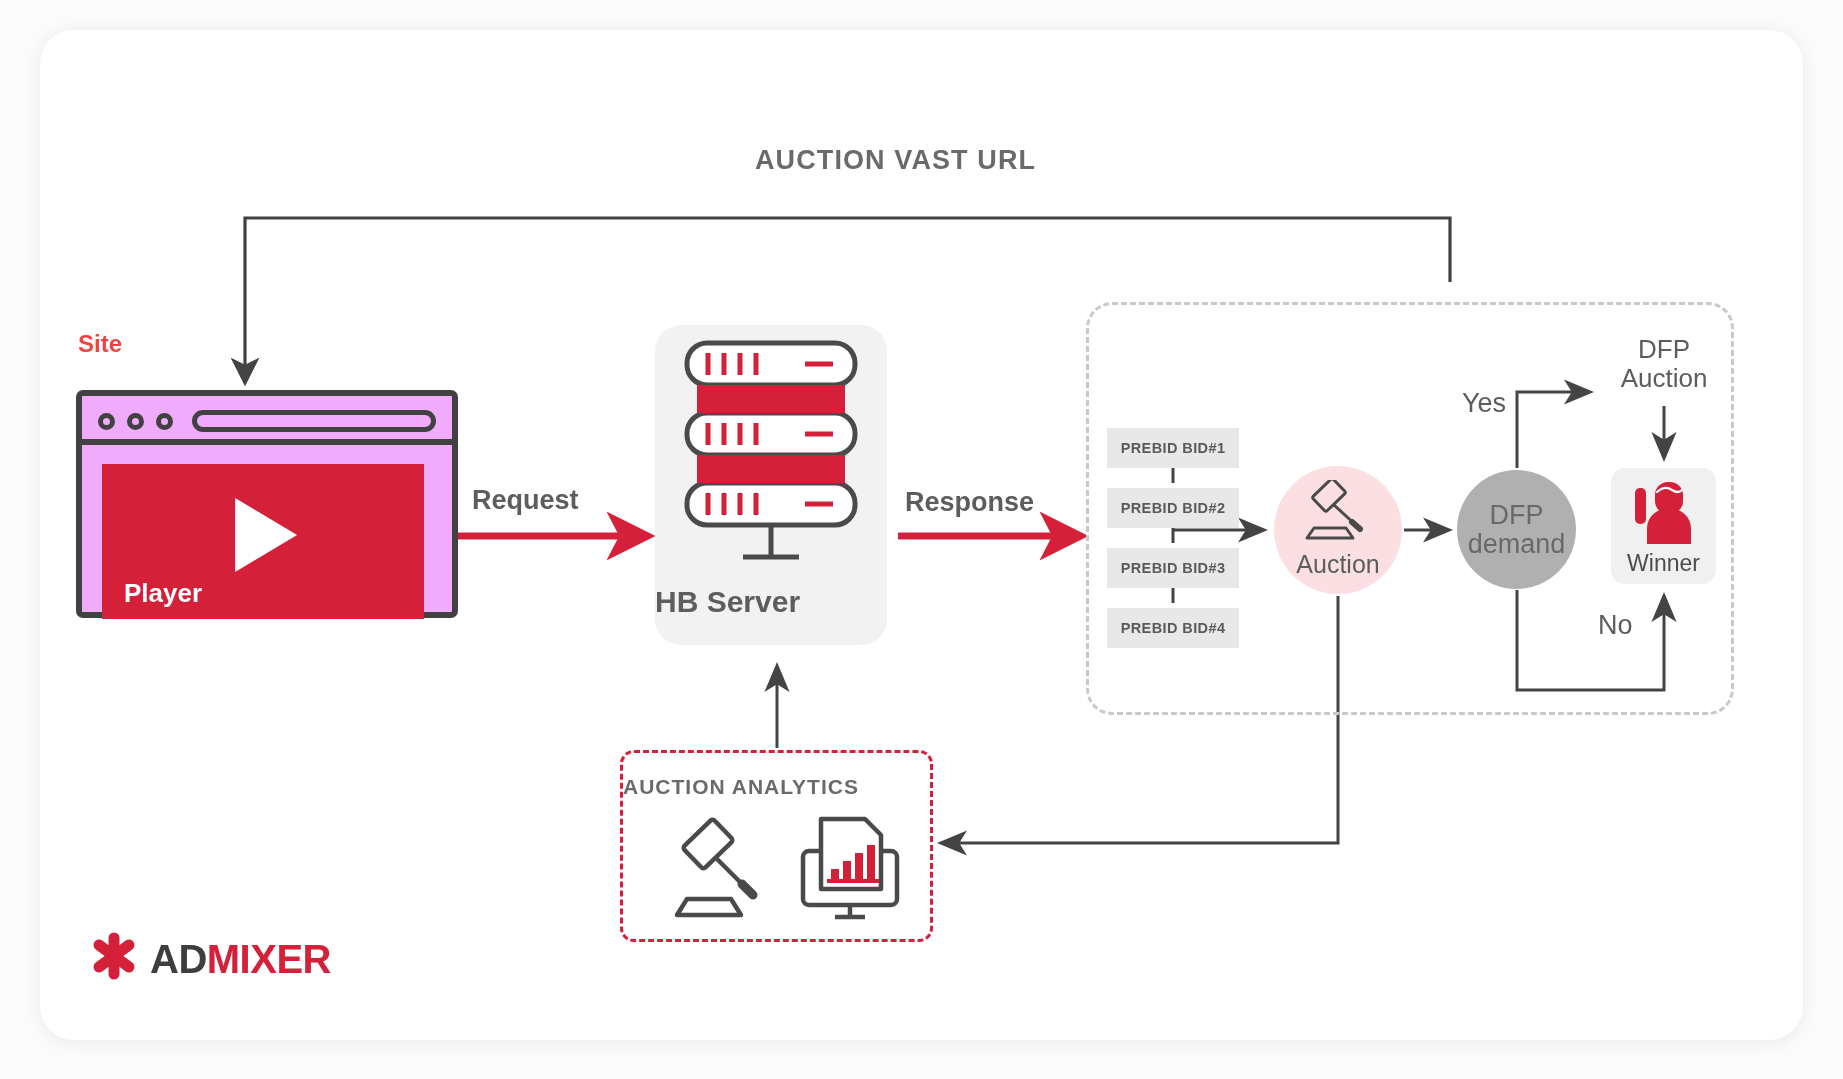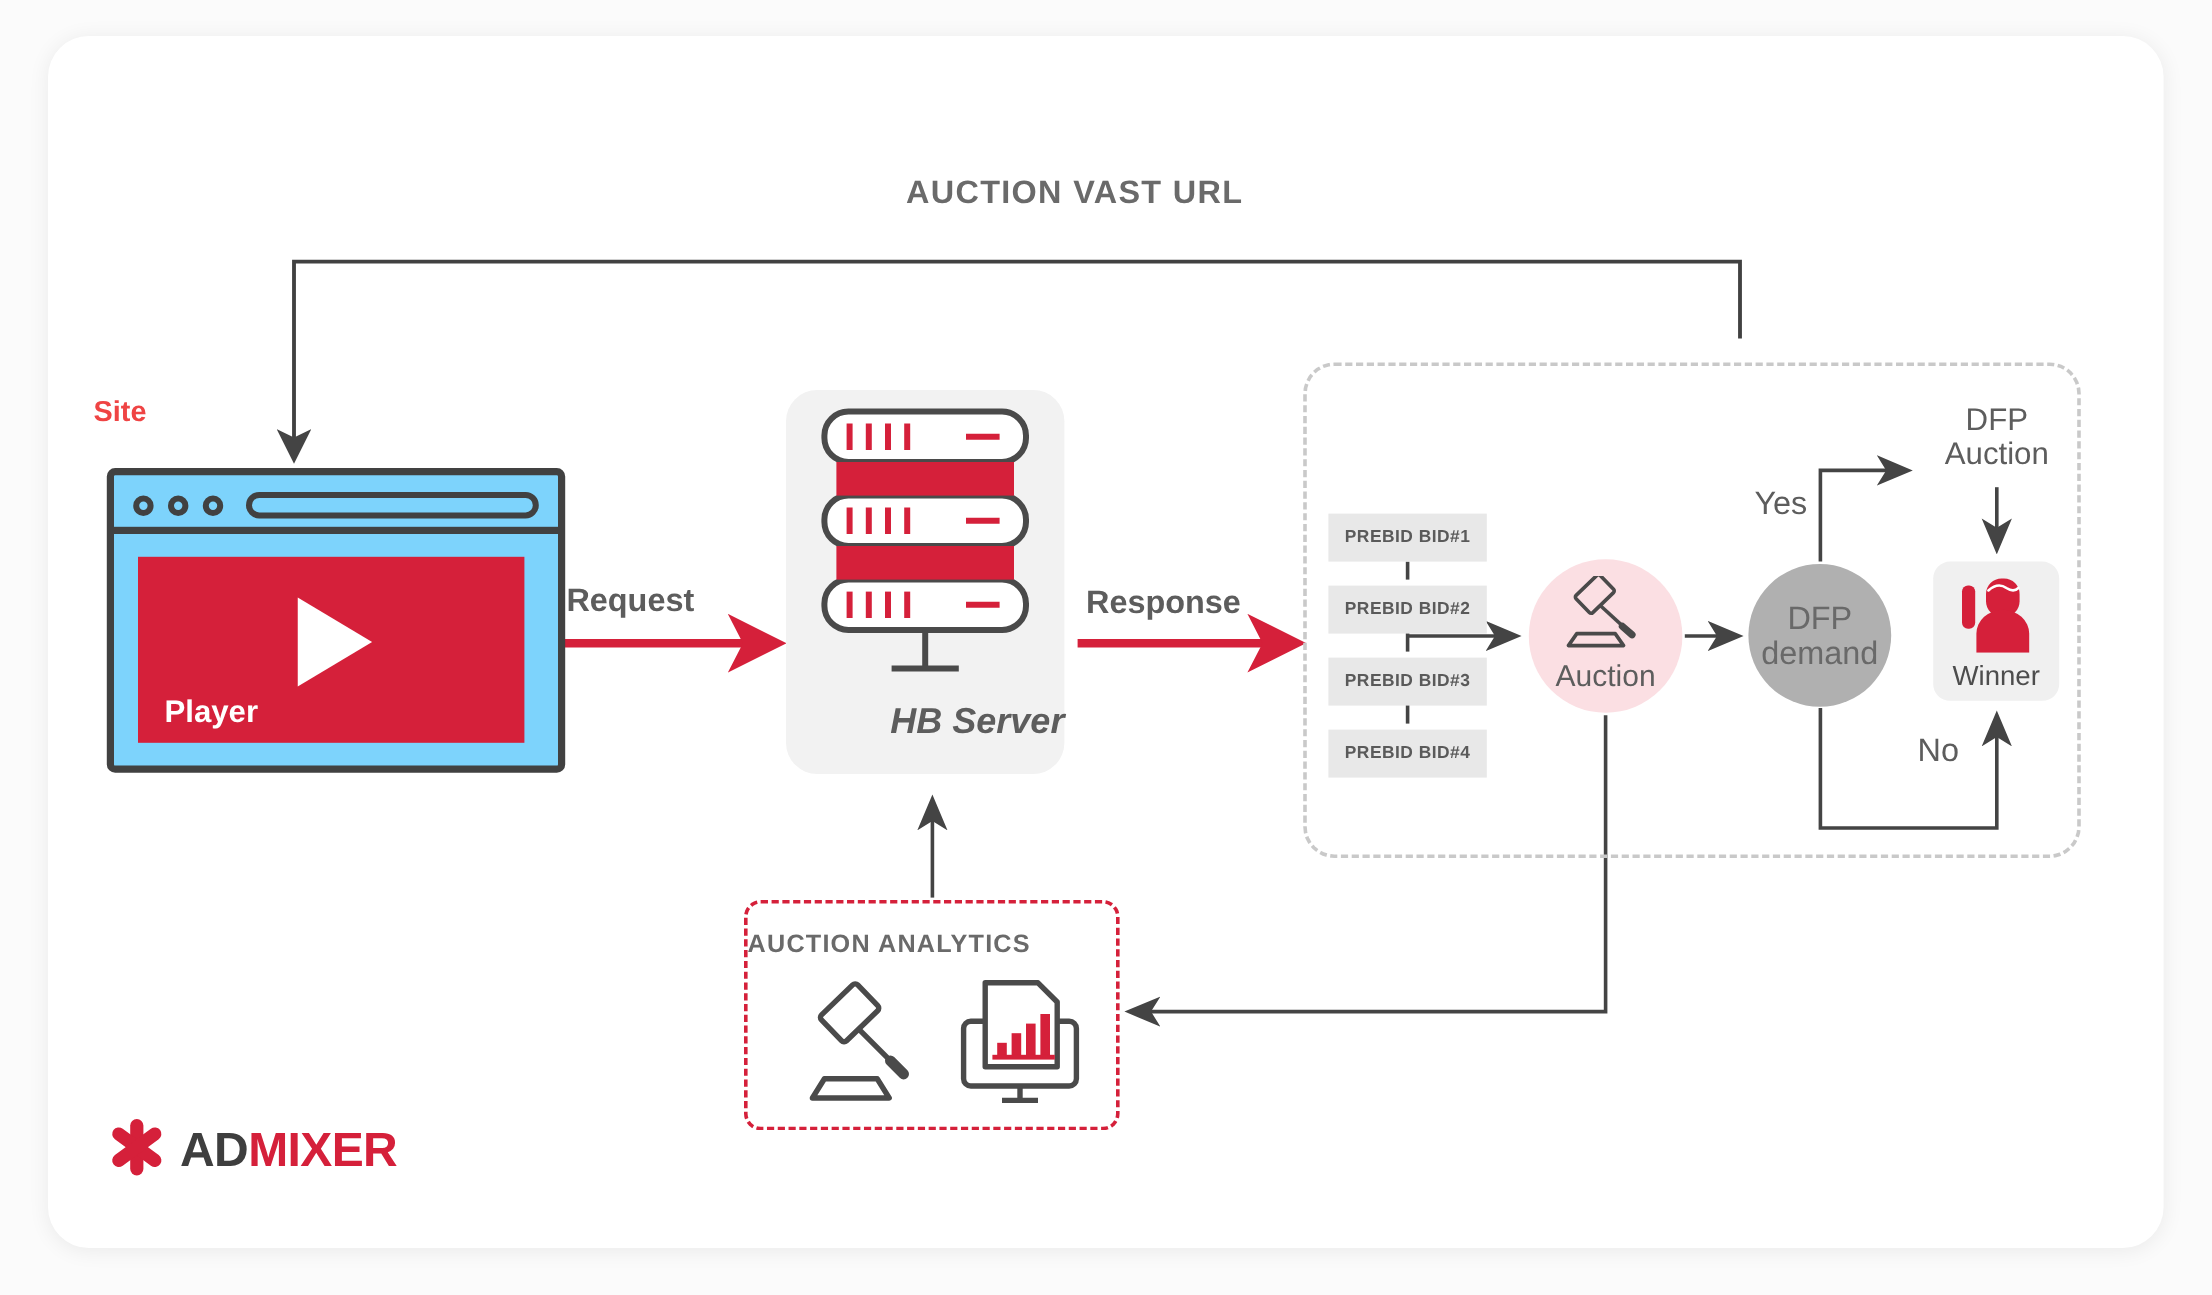--- a/index.html
+++ b/index.html
@@ -4,34 +4,34 @@
 <style>
   html,body{margin:0;padding:0;background:#fbfbfb;}
   body{width:1843px;height:1079px;font-family:"Liberation Sans",sans-serif;overflow:hidden;}
   #stage{position:relative;width:1843px;height:1079px;background:#fbfbfb;}
   #card{position:absolute;left:40px;top:30px;width:1763px;height:1010px;background:#ffffff;
         border-radius:34px;box-shadow:0 2px 18px rgba(0,0,0,.07);}
   .lbl{position:absolute;color:#6b6b6b;white-space:nowrap;}
   svg.layer{position:absolute;left:0;top:0;width:1843px;height:1079px;pointer-events:none;}
 
   
-  #browser{position:absolute;left:89px;top:390px;width:382px;height:254px;
-           border:6px solid #414141;border-radius:7px;background:#7dd3fc;box-sizing:border-box;}
+  #browser{position:absolute;left:76px;top:390px;width:382px;height:228px;
+           border:6px solid #414141;border-radius:7px;background:#f0abfc;box-sizing:border-box;}
   #bbar{position:absolute;left:0;top:0;right:0;height:49px;border-bottom:6px solid #414141;box-sizing:border-box;}
   .dot{position:absolute;top:17px;width:17px;height:17px;border-radius:50%;border:5px solid #414141;box-sizing:border-box;}
   #urlbar{position:absolute;left:110px;top:14px;right:16px;height:22px;border:5px solid #414141;border-radius:12px;box-sizing:border-box;}
   #player{position:absolute;left:20px;top:68px;width:322px;height:155px;background:#D5203A;}
   #play-tri{position:absolute;left:50%;top:46%;transform:translate(-45%,-50%);
             width:0;height:0;border-left:62px solid #fff;border-top:37px solid transparent;border-bottom:37px solid transparent;}
   #player-label{position:absolute;left:22px;bottom:10px;color:#fff;font-size:26px;font-weight:700;}
   #site-label{position:absolute;left:78px;top:330px;font-size:24px;font-weight:700;color:#ef4444;}
 
   
   #hbcard{position:absolute;left:655px;top:325px;width:232px;height:320px;background:#f2f2f2;border-radius:26px;}
-  #hb-label{position:absolute;left:0;right:0;bottom:26px;text-align:right;font-size:30px;font-weight:700;color:#5d5d5d;font-style:italic;}
+  #hb-label{position:absolute;left:0;right:0;bottom:26px;text-align:left;font-size:30px;font-weight:700;color:#5d5d5d;}
 
   
   #analytics{position:absolute;left:620px;top:750px;width:313px;height:192px;
              border:3px dashed #D5203A;border-radius:14px;background:#fff;box-sizing:border-box;}
   #an-title{position:absolute;left:0;right:0;top:22px;text-align:left;font-size:21px;font-weight:700;letter-spacing:1px;color:#6a6a6a;}
 
   
   #wrapper{position:absolute;left:1086px;top:302px;width:648px;height:413px;
            border:3px dashed #c9c9c9;border-radius:26px;box-sizing:border-box;background:transparent;}
   #wrapper-title{position:absolute;left:1266px;top:255px;font-size:27px;font-weight:700;letter-spacing:1.1px;color:#6a6a6a;}
@@ -43,21 +43,21 @@
   #auction-label{position:absolute;left:0;right:0;bottom:15px;text-align:center;font-size:25px;color:#5d5d5d;}
 
   #dfpdemand{position:absolute;left:1457px;top:470px;width:119px;height:119px;border-radius:50%;background:#b0b0b0;
              display:flex;flex-direction:column;align-items:center;justify-content:center;
              color:#696969;font-size:27px;line-height:1.05;}
 
   #winnercard{position:absolute;left:1611px;top:468px;width:105px;height:116px;background:#f0f0f0;border-radius:14px;}
   #winner-label{position:absolute;left:0;right:0;bottom:7px;text-align:center;font-size:23px;color:#4d4d4d;}
 
   #dfpauction{position:absolute;left:1594px;top:335px;width:140px;text-align:center;font-size:26px;line-height:1.1;color:#5d5d5d;}
-  #yes{position:absolute;left:1462px;top:388px;font-size:27px;color:#5d5d5d;margin-top:16px;}
+  #yes{position:absolute;left:1462px;top:388px;font-size:27px;color:#5d5d5d;}
   #no{position:absolute;left:1598px;top:610px;font-size:27px;color:#5d5d5d;}
 
   #request{position:absolute;left:472px;top:485px;font-size:27px;font-weight:700;color:#5d5d5d;}
   #response{position:absolute;left:905px;top:487px;font-size:27px;font-weight:700;color:#5d5d5d;}
   #vasturl{position:absolute;left:755px;top:145px;font-size:27px;font-weight:700;letter-spacing:1.1px;color:#6a6a6a;}
 
   
   #logo{position:absolute;left:88px;top:930px;display:flex;align-items:flex-end;gap:10px;}
   #logo-txt{font-size:40px;font-weight:700;letter-spacing:-.5px;}
   #logo-txt .ad{color:#3e3e3e;}

